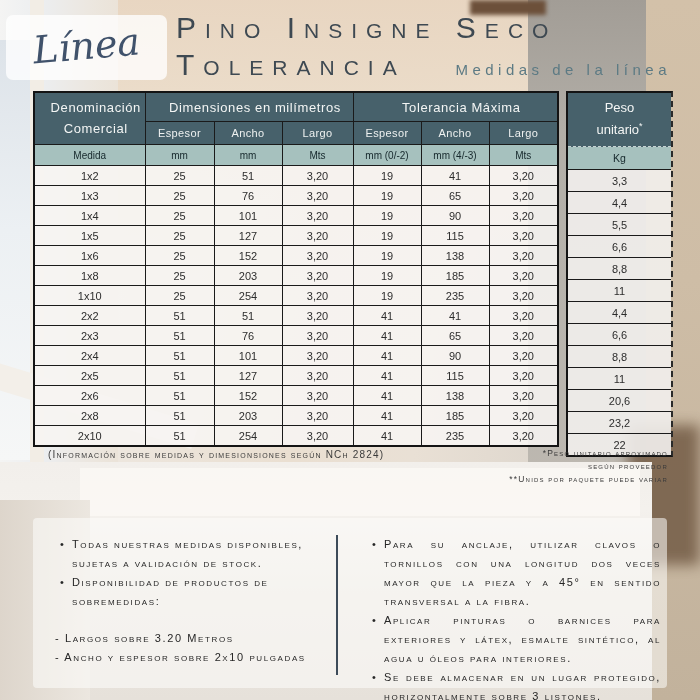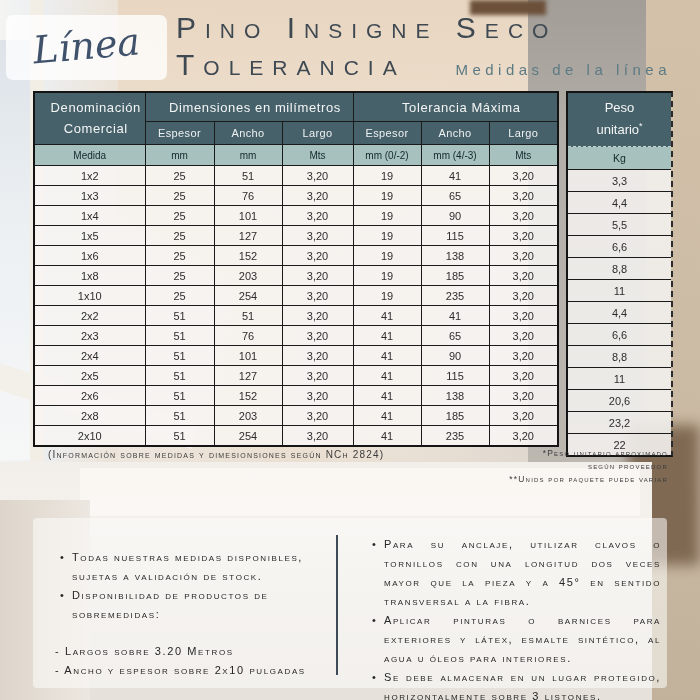--- a/index.html
+++ b/index.html
@@ -76,21 +76,21 @@
   }
   .fn-right span { display:block; }
 
   
   .panel {
     position:absolute; left:33px; top:518px; width:634px; height:170px;
     background:rgba(253,253,252,.55); border-radius:4px; z-index:2;
   }
   .panel-divider { position:absolute; left:303px; top:17px; width:2px; height:140px; background:var(--c-divider,#3d4b59); }
   .notes { font-variant:small-caps; font-size:11px; letter-spacing:1.6px; line-height:19px; color:#262626; }
-  .notes-left  { position:absolute; left:22px;  top:30px; width:272px; }
+  .notes-left  { position:absolute; left:22px;  top:17px; width:272px; }
   .notes-right { position:absolute; left:334px; top:17px; width:294px; text-align:justify; }
   .notes ul { margin:0; padding:0; list-style:none; }
   .notes li { position:relative; padding-left:17px; margin:0; }
   .notes li::before { content:"\2022"; position:absolute; left:5px; }
   .dash-block { margin-top:18px; }
 </style>
 </head>
 <body>
 
 <div class="page">

